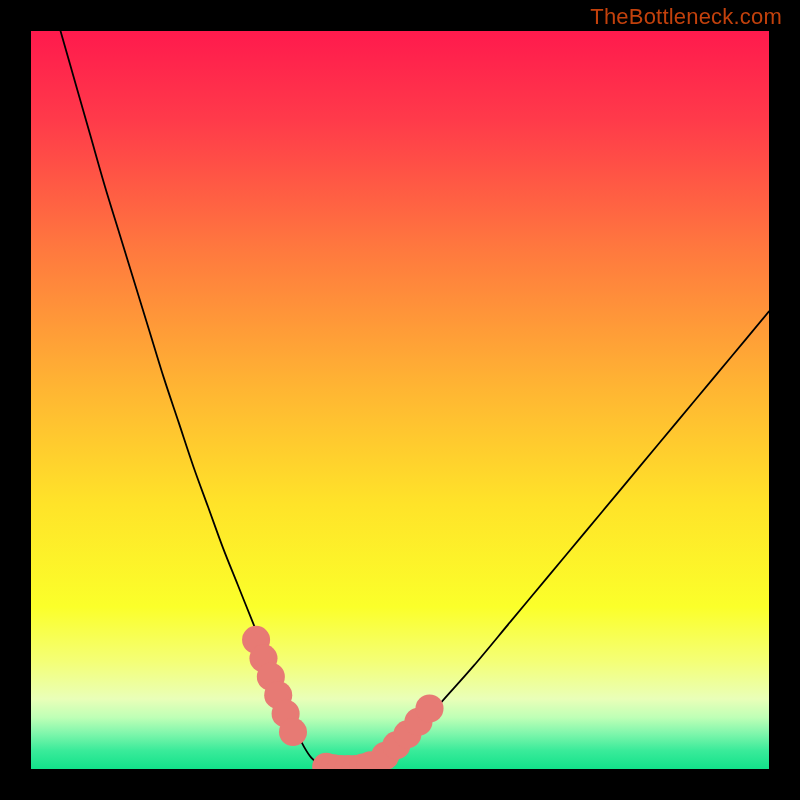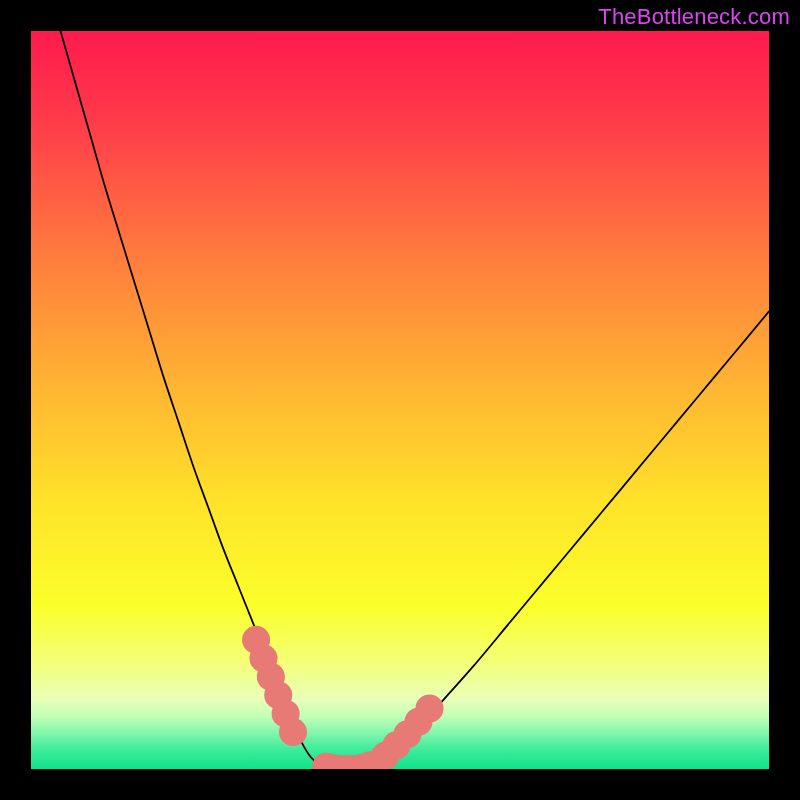--- a/index.html
+++ b/index.html
@@ -13,22 +13,22 @@
   }
   .stage {
     position: relative;
     width: 800px;
     height: 800px;
     background: #000000;
   }
   .watermark {
     position: absolute;
     top: 4px;
-    right: 10px;
-    color: #d946ef;
+    right: 18px;
+    color: #c2410c;
     font-size: 22px;
     font-weight: 400;
     letter-spacing: 0.2px;
     z-index: 10;
   }
   .plot-area {
     position: absolute;
     left: 31px;
     top: 31px;
     width: 738px;

